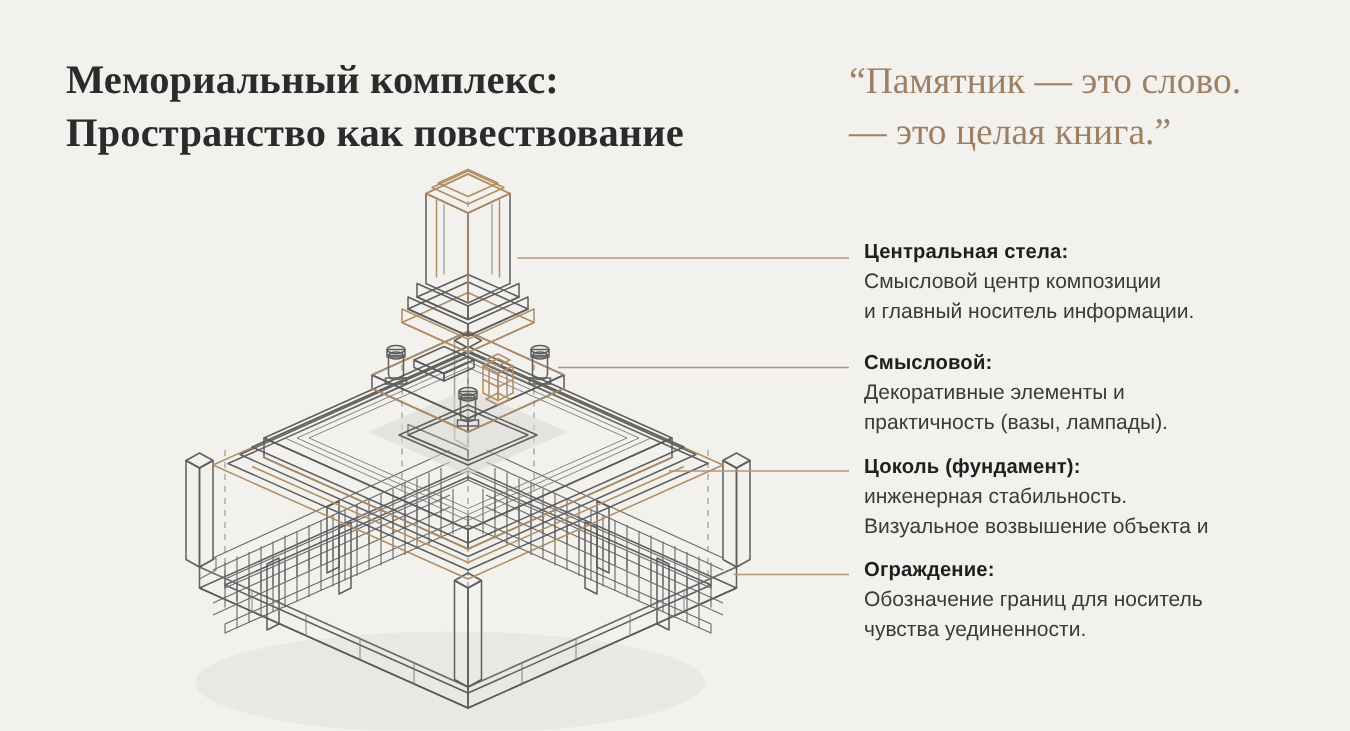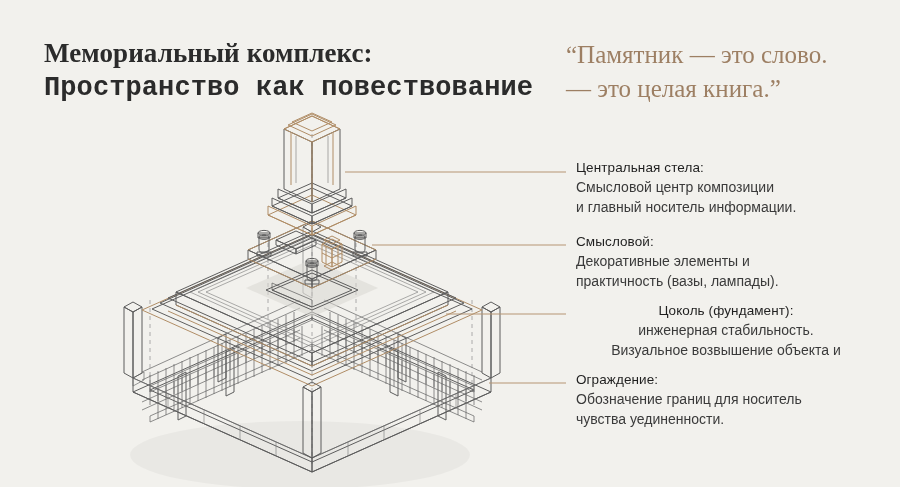--- a/index.html
+++ b/index.html
@@ -15,47 +15,47 @@
   
   .title{
     position:absolute;left:44px;top:36px;width:500px;
     font-family:"Liberation Serif", serif;
     font-weight:700;
     font-size:27px;
     line-height:1.30;
     color:#2b2b2b;
     letter-spacing:0.1px;
   }
-  .title .l2{display:block;font-family:Liberation Mono, monospace;}
+  .title .l2{display:block;}
 
   
   .quote{
     position:absolute;left:566px;top:38px;width:310px;
     font-family:"Liberation Serif", serif;
     font-size:25px;
     line-height:1.36;
     color:#9d7f63;
     font-weight:400;
   }
   .quote span{display:block;white-space:nowrap;}
 
   
   .callout{position:absolute;width:300px;}
   .callout .ttl{
-    font-size:13.5px;font-weight:400;color:#1f1f1f;
+    font-size:13.5px;font-weight:700;color:#1f1f1f;
     letter-spacing:0.1px;margin-bottom:3px;
   }
   .callout .body{
     font-size:14px;color:#3a3a3a;line-height:1.40;
   }
   .callout .body span{display:block;}
 
   #c1{left:576px;top:160px;}
   #c2{left:576px;top:234px;}
-  #c3{left:576px;top:303px;text-align:center;}
+  #c3{left:576px;top:303px;}
   #c4{left:576px;top:372px;}
 
   svg{position:absolute;left:0;top:0;}
   .lead{stroke:#b69574;stroke-width:1.05;fill:none;}
 
   
   .ol{fill:none;stroke:#5d5d5d;stroke-width:1;stroke-linejoin:round;}
   .olt{fill:none;stroke:#b08d66;stroke-width:1;stroke-linejoin:round;}
   .olf{fill:none;stroke:#6a6a6a;stroke-width:0.75;stroke-linejoin:round;}
   .thin{fill:none;stroke:#777;stroke-width:0.6;}

